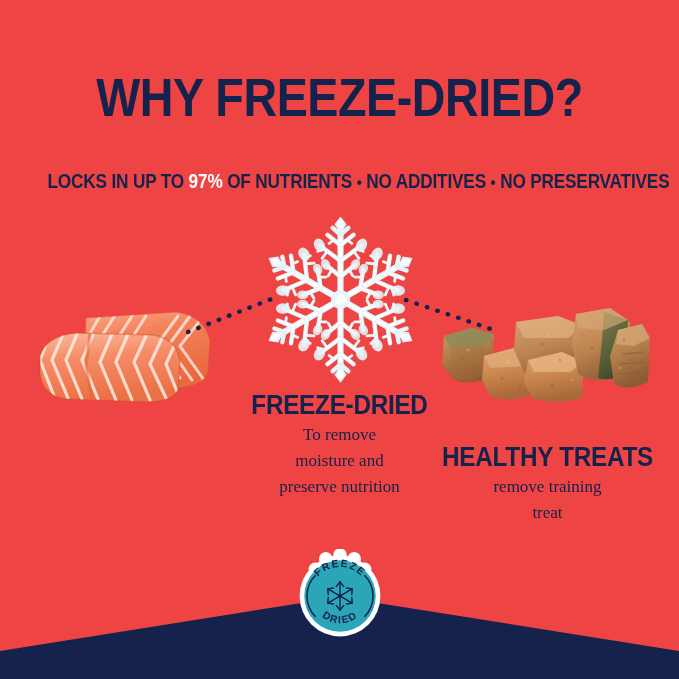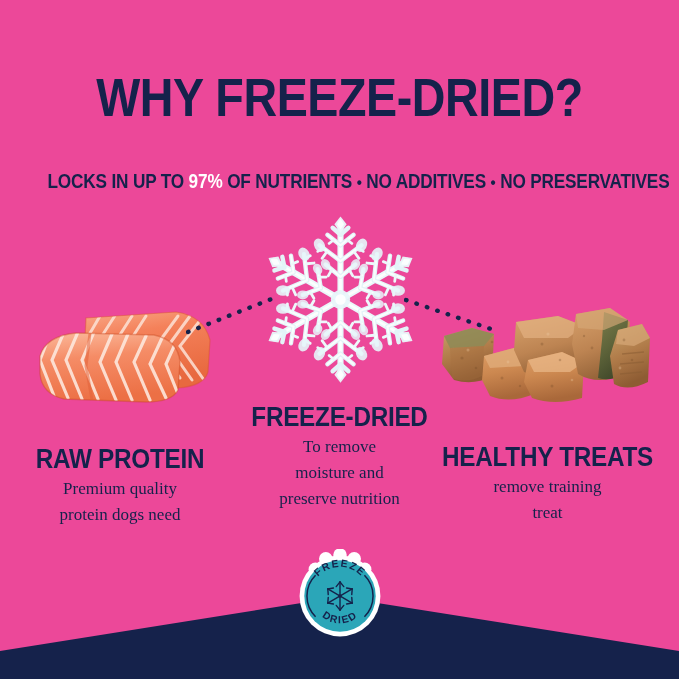--- a/index.html
+++ b/index.html
@@ -3,21 +3,21 @@
 <meta charset="utf-8">
 <style>
   html,body{margin:0;padding:0;}
   body{
     width:679px;height:679px;overflow:hidden;
     font-family:"Liberation Sans", sans-serif;
     background:#00ADBF;
   }
   #poster{
     position:relative;width:679px;height:679px;
-    background:#ec4899;overflow:hidden;
+    background:#ef4444;overflow:hidden;
   }
 
   
   .bottom-band{
     position:absolute;left:0;top:560px;width:679px;height:119px;
   }
 
   
   .headline{
     position:absolute;left:0;top:70px;width:679px;
@@ -70,21 +70,21 @@
   }
   .cap p{
     margin:2px 0 0 0;
     color:#15224B;
     font-family:"Liberation Serif", serif;
     font-size:17px;
     line-height:26px;
     white-space:pre-line;
   }
   .cap-left{left:0px;top:444px;width:240px;}
-  .cap-mid{left:222px;top:402px;width:235px;}
+  .cap-mid{left:222px;top:390px;width:235px;}
   .cap-right{left:428px;top:442px;width:239px;}
 
   
   .badge{position:absolute;left:293px;top:549px;width:94px;height:94px;}
 </style>
 </head>
 <body>
 
 <div id="poster">
 
@@ -301,25 +301,20 @@
       <g fill="#F0CFA8" opacity="0.3">
         <circle cx="36" cy="50" r="1.5"></circle>
           <circle cx="76" cy="62" r="1.4"></circle>
           <circle cx="116" cy="34" r="1.5"></circle>
         <circle cx="140" cy="80" r="1.3"></circle>
           <circle cx="188" cy="68" r="1.4"></circle>
       </g>
     </svg>
   </div>
 
-  <div class="cap cap-left">
-    <h3>RAW PROTEIN</h3>
-    <p>Premium quality
-protein dogs need</p>
-  </div>
 
   <div class="cap cap-mid">
     <h3>FREEZE-DRIED</h3>
     <p>To remove
 moisture and
 preserve nutrition</p>
   </div>
 
   <div class="cap cap-right">
     <h3>HEALTHY TREATS</h3>

